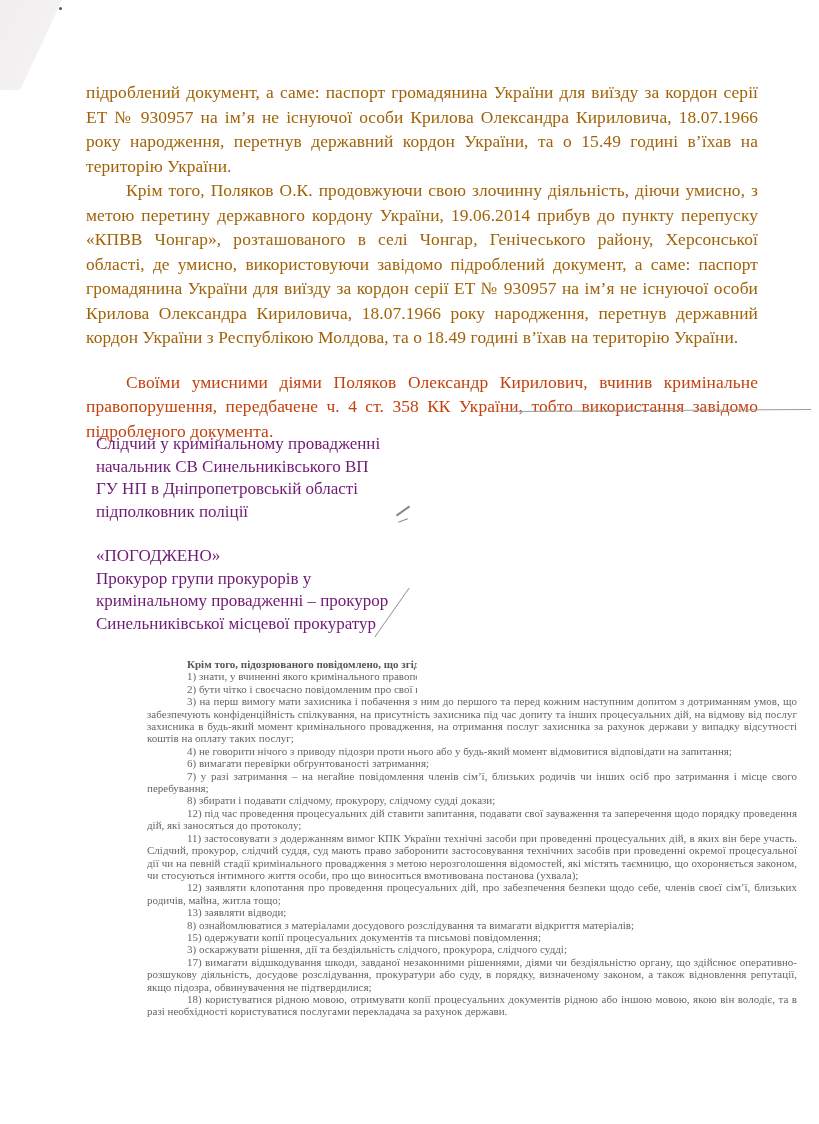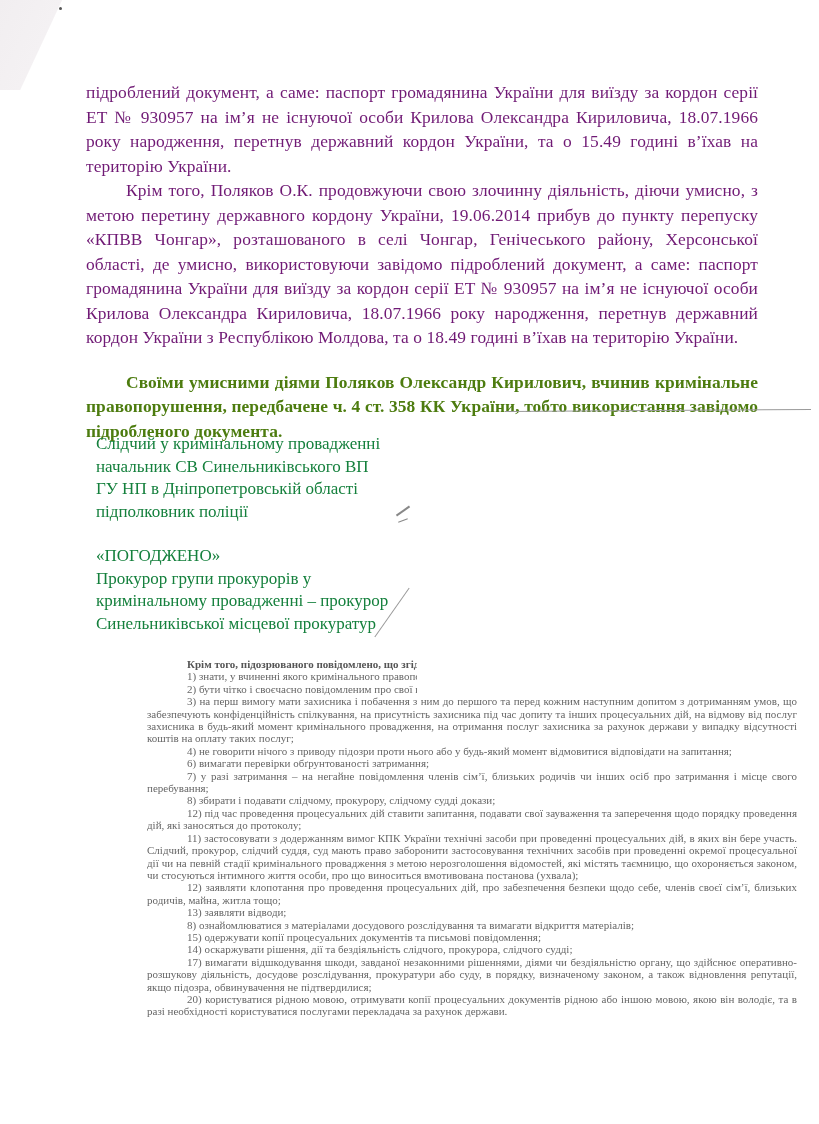--- a/index.html
+++ b/index.html
@@ -1,24 +1,24 @@
 <!DOCTYPE html>
 <html><head>
 <meta charset="utf-8">
 <style>
   html, body { margin: 0; padding: 0; background: #ffffff; }
   body { width: 819px; height: 1124px; position: relative; overflow: hidden; font-family: "Liberation Serif", "DejaVu Serif", serif; color: #2e2e2e; }
   .corner { position: absolute; left: 0; top: 0; width: 70px; height: 90px; background: linear-gradient(115deg, #f1eef0 0%, #f4f1f3 55%, rgba(255,255,255,0) 56%); }
   .corner-dot { position: absolute; left: 59px; top: 7px; width: 3px; height: 3px; background: #555; border-radius: 50%; }
   .page { position: absolute; left: 86px; top: 80px; width: 672px; }
-  .p { font-size: 17.4px; line-height: 24.5px; text-align: justify; margin: 0; color: #701a75; letter-spacing: 0.1px; }
+  .p { font-size: 17.4px; line-height: 24.5px; text-align: justify; margin: 0; color: #a16207; letter-spacing: 0.1px; }
   .p.indent { text-indent: 40px; }
-  .verdict { margin-top: 20px; font-weight: bold; color: #4d7c0f; }
+  .verdict { margin-top: 20px; font-weight: normal; color: #c2410c; }
   .divider { position: absolute; left: 505px; top: 410px; width: 306px; height: 1px; background: #9a9a9a; transform: rotate(-0.4deg); }
-  .sig { position: absolute; left: 96px; top: 433px; width: 330px; font-size: 17px; line-height: 22.5px; color: #15803d; }
+  .sig { position: absolute; left: 96px; top: 433px; width: 330px; font-size: 17px; line-height: 22.5px; color: #701a75; }
   .sig div { white-space: nowrap; overflow: hidden; }
   .gap { height: 22px; }
   .scribble { position: absolute; left: 395px; top: 510px; width: 16px; height: 2px; background: #888; transform: rotate(-35deg); }
   .scribble2 { position: absolute; left: 398px; top: 520px; width: 10px; height: 1px; background: #888; transform: rotate(-20deg); }
   .slash { position: absolute; left: 362px; top: 612px; width: 60px; height: 1px; background: #999; transform: rotate(-55deg); }
   .small { position: absolute; left: 147px; top: 658px; width: 650px; font-size: 11px; line-height: 12.4px; color: #666; text-align: justify; }
   .small .l { margin: 0; }
   .small .ind { text-indent: 40px; }
   .small .head { font-weight: bold; color: #555; }
   .small .clip { width: 270px; white-space: nowrap; overflow: hidden; }
@@ -61,16 +61,16 @@
   <p class="l ind">4) не говорити нічого з приводу підозри проти нього або у будь-який момент відмовитися відповідати на запитання;</p>
   <p class="l ind">6) вимагати перевірки обґрунтованості затримання;</p>
   <p class="l ind">7) у разі затримання – на негайне повідомлення членів сім’ї, близьких родичів чи інших осіб про затримання і місце свого перебування;</p>
   <p class="l ind">8) збирати і подавати слідчому, прокурору, слідчому судді докази;</p>
   <p class="l ind">12) під час проведення процесуальних дій ставити запитання, подавати свої зауваження та заперечення щодо порядку проведення дій, які заносяться до протоколу;</p>
   <p class="l ind">11) застосовувати з додержанням вимог КПК України технічні засоби при проведенні процесуальних дій, в яких він бере участь. Слідчий, прокурор, слідчий суддя, суд мають право заборонити застосовування технічних засобів при проведенні окремої процесуальної дії чи на певній стадії кримінального провадження з метою нерозголошення відомостей, які містять таємницю, що охороняється законом, чи стосуються інтимного життя особи, про що виноситься вмотивована постанова (ухвала);</p>
   <p class="l ind">12) заявляти клопотання про проведення процесуальних дій, про забезпечення безпеки щодо себе, членів своєї сім’ї, близьких родичів, майна, житла тощо;</p>
   <p class="l ind">13) заявляти відводи;</p>
   <p class="l ind">8) ознайомлюватися з матеріалами досудового розслідування та вимагати відкриття матеріалів;</p>
   <p class="l ind">15) одержувати копії процесуальних документів та письмові повідомлення;</p>
-  <p class="l ind">14) оскаржувати рішення, дії та бездіяльність слідчого, прокурора, слідчого судді;</p>
+  <p class="l ind">3) оскаржувати рішення, дії та бездіяльність слідчого, прокурора, слідчого судді;</p>
   <p class="l ind">17) вимагати відшкодування шкоди, завданої незаконними рішеннями, діями чи бездіяльністю органу, що здійснює оперативно-розшукову діяльність, досудове розслідування, прокуратури або суду, в порядку, визначеному законом, а також відновлення репутації, якщо підозра, обвинувачення не підтвердилися;</p>
-  <p class="l ind">20) користуватися рідною мовою, отримувати копії процесуальних документів рідною або іншою мовою, якою він володіє, та в разі необхідності користуватися послугами перекладача за рахунок держави.</p>
+  <p class="l ind">18) користуватися рідною мовою, отримувати копії процесуальних документів рідною або іншою мовою, якою він володіє, та в разі необхідності користуватися послугами перекладача за рахунок держави.</p>
 </div>
 
 </body></html>

